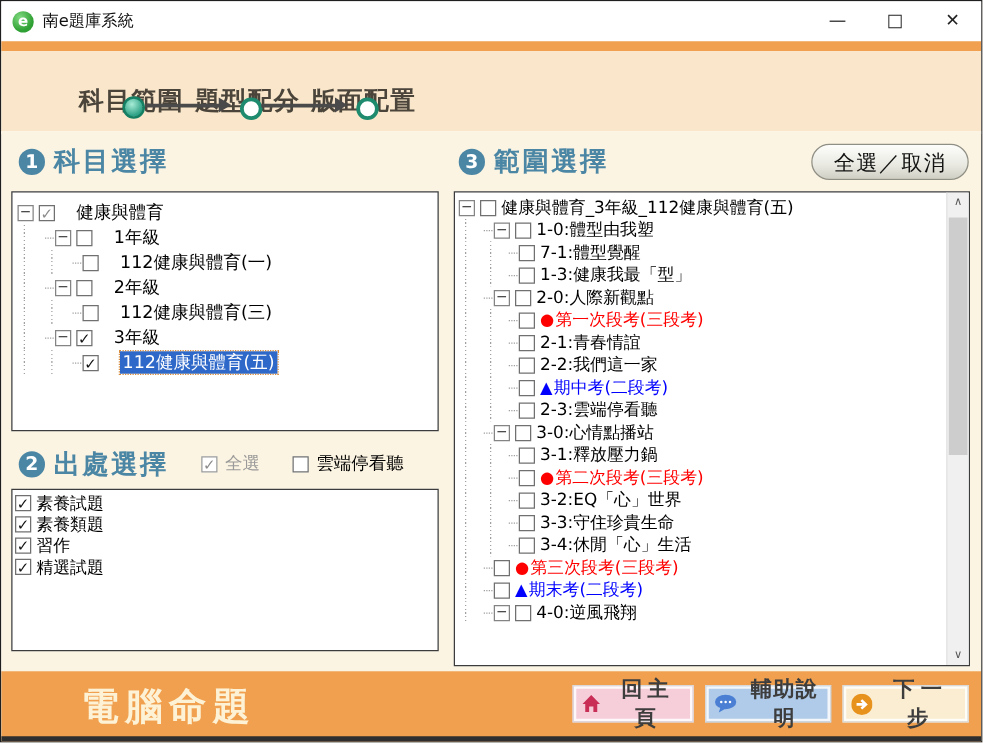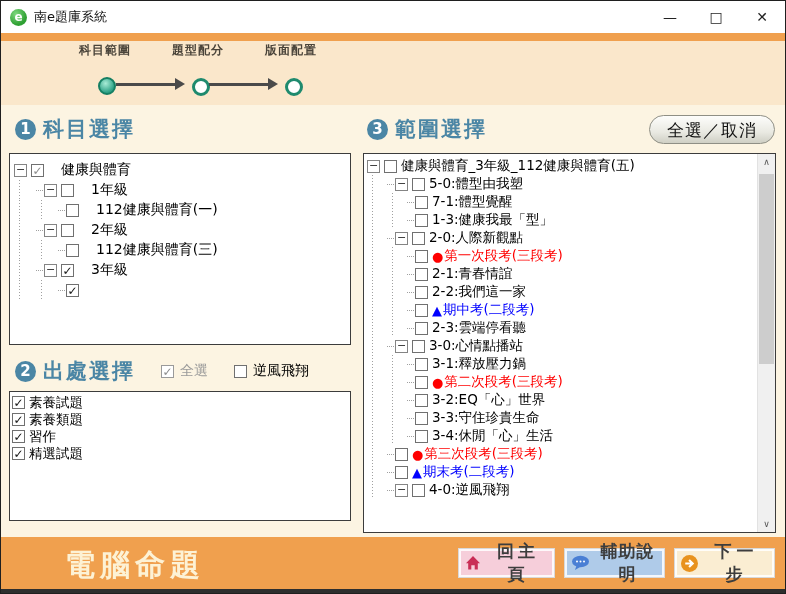--- a/index.html
+++ b/index.html
@@ -8,21 +8,21 @@
   .titlebar{position:absolute;left:0;top:0;width:100%;height:32px;background:#ffffff;display:flex;align-items:center;}
   .appicon{display:inline-block;width:17px;height:17px;margin-left:9px;border-radius:50%;
     background:radial-gradient(circle at 35% 30%, #7fd97f, var(--icon-green,#2fa033) 65%);
     color:#fff;font-weight:bold;font-size:12px;line-height:17px;text-align:center;}
   .apptitle{margin-left:7px;font-size:13px;color:#111;}
   .wincontrols{margin-left:auto;display:flex;align-items:center;height:100%;}
   .wincontrols span{width:46px;text-align:center;font-size:14px;color:#222;cursor:default;line-height:32px;}
   
   .topstripe{position:absolute;left:0;top:32px;width:100%;height:8px;background:var(--accent-orange,#f0a04e);}
   .steps{position:absolute;left:0;top:40px;width:100%;height:64px;background:var(--step-bg,#fae7cb);border-bottom:2px solid #fffdf6;}
-  .step-label{position:absolute;top:1px;width:86px;text-align:center;font-size:12px;font-weight:bold;color:#4a443a;letter-spacing:1px;}
+  .step-label{position:absolute;top:26px;width:86px;text-align:center;font-size:20px;font-weight:bold;color:#4a443a;letter-spacing:1px;}
   .circle{position:absolute;top:36px;width:14px;height:14px;border-radius:50%;box-sizing:content-box;}
   .circle.active{background:radial-gradient(circle at 40% 32%, #a8ecd6, var(--step-teal,#2fa287) 70%);border:2px solid #157f63;}
   .circle.inactive{background:#fff;border:3px solid #1e8a6e;width:12px;height:12px;margin:1px;}
   .arrowline{position:absolute;top:42px;height:3px;background:#4a4a4a;}
   .arrowline:after{content:"";position:absolute;right:-9px;top:-5px;border-left:10px solid #4a4a4a;border-top:6px solid transparent;border-bottom:6px solid transparent;}
   
   .content{position:absolute;left:0;top:104px;width:100%;height:432px;background:var(--content-bg,#fcf4e2);}
   .secheading{position:absolute;display:flex;align-items:center;gap:7px;}
   .numcircle{width:21px;height:21px;border-radius:50%;background:var(--heading-blue,#4b86a5);color:#fff;font-size:15px;font-weight:bold;text-align:center;line-height:21px;}
   .sectitle{font-size:21px;font-weight:bold;color:var(--heading-blue,#4b86a5);letter-spacing:2px;}
@@ -147,33 +147,34 @@
           <span class="hstub"></span>
           <span class="expander">−</span>
           <span class="cbx checked">✓</span>
           <span class="lbl">3年級</span>
         </div>
         <div class="trow">
           <span class="guide" style="width: 22px;"></span>
           <span class="guide" style="width: 22px;"></span>
           <span class="hstub"></span>
           <span class="cbx checked">✓</span>
+          <span class="lbl sel">112健康與體育(五)</span>
         </div>
       </div>
 
     <div class="srcheader">
       <span class="numcircle">2</span>
       <span class="sectitle">出處選擇</span>
       <label class="hcheck disabled">
         <span class="cbx gray-checked">✓</span>
         <span>全選</span>
       </label>
       <label class="hcheck">
         <span class="cbx"></span>
-        <span>逆風飛翔</span>
+        <span>雲端停看聽</span>
       </label>
     </div>
     <div class="panelbox source-box">
         <div class="clrow">
           <span class="cbx checked">✓</span>
           <span>素養試題</span>
         </div>
         <div class="clrow">
           <span class="cbx checked">✓</span>
           <span>素養類題</span>
@@ -202,21 +203,21 @@
     <div class="trow">
           <span class="expander">−</span>
           <span class="cbx unchecked"></span>
           <span class="lbl">健康與體育_3年級_112健康與體育(五)</span>
         </div>
         <div class="trow">
           <span class="guide" style="width: 20px;"></span>
           <span class="hstub"></span>
           <span class="expander">−</span>
           <span class="cbx unchecked"></span>
-          <span class="lbl">5-0:體型由我塑</span>
+          <span class="lbl">1-0:體型由我塑</span>
         </div>
         <div class="trow">
           <span class="guide" style="width: 20px;"></span>
           <span class="guide" style="width: 20px;"></span>
           <span class="hstub"></span>
           <span class="cbx unchecked"></span>
           <span class="lbl">7-1:體型覺醒</span>
         </div>
         <div class="trow">
           <span class="guide" style="width: 20px;"></span>

